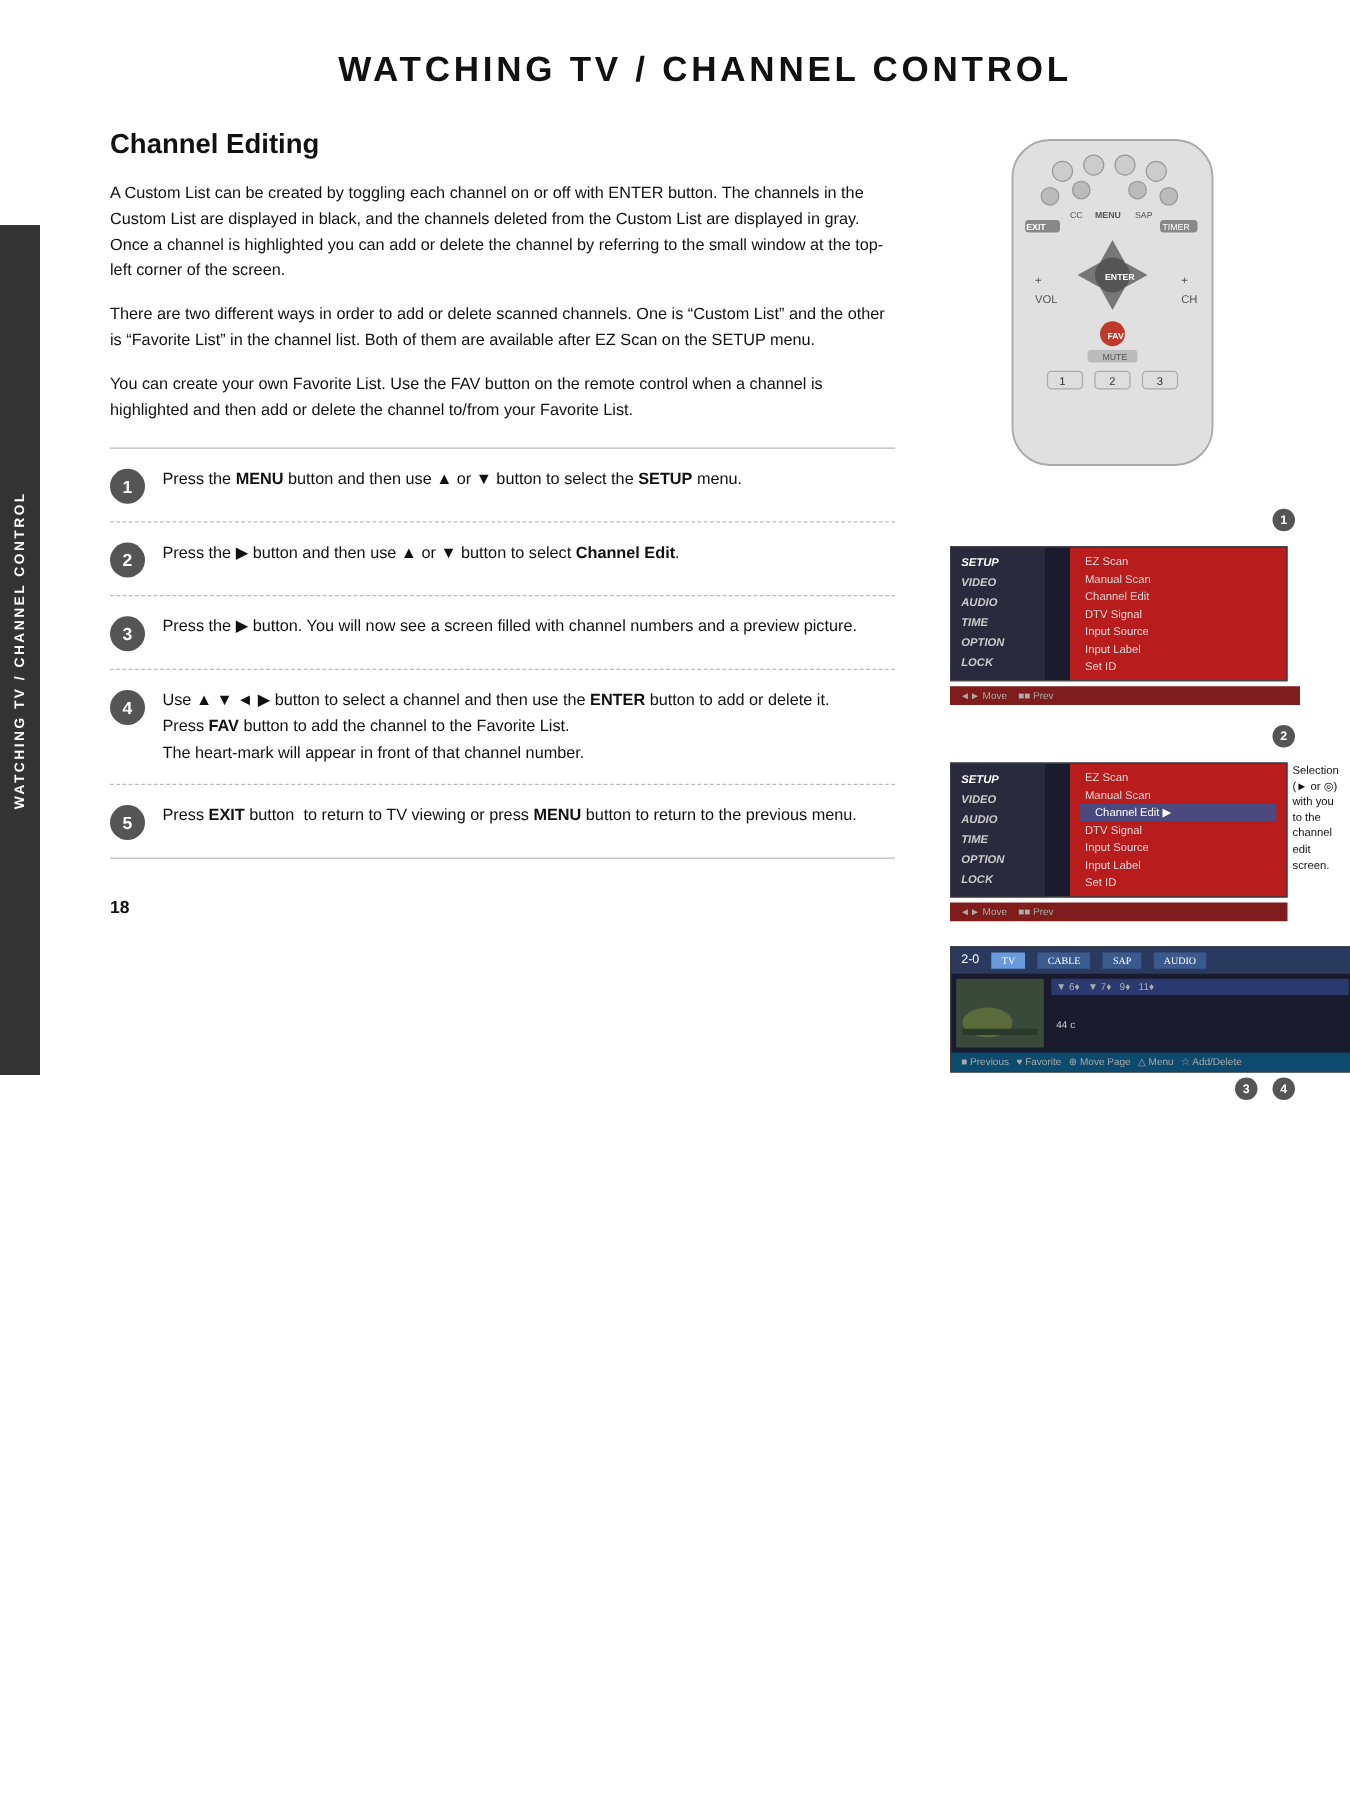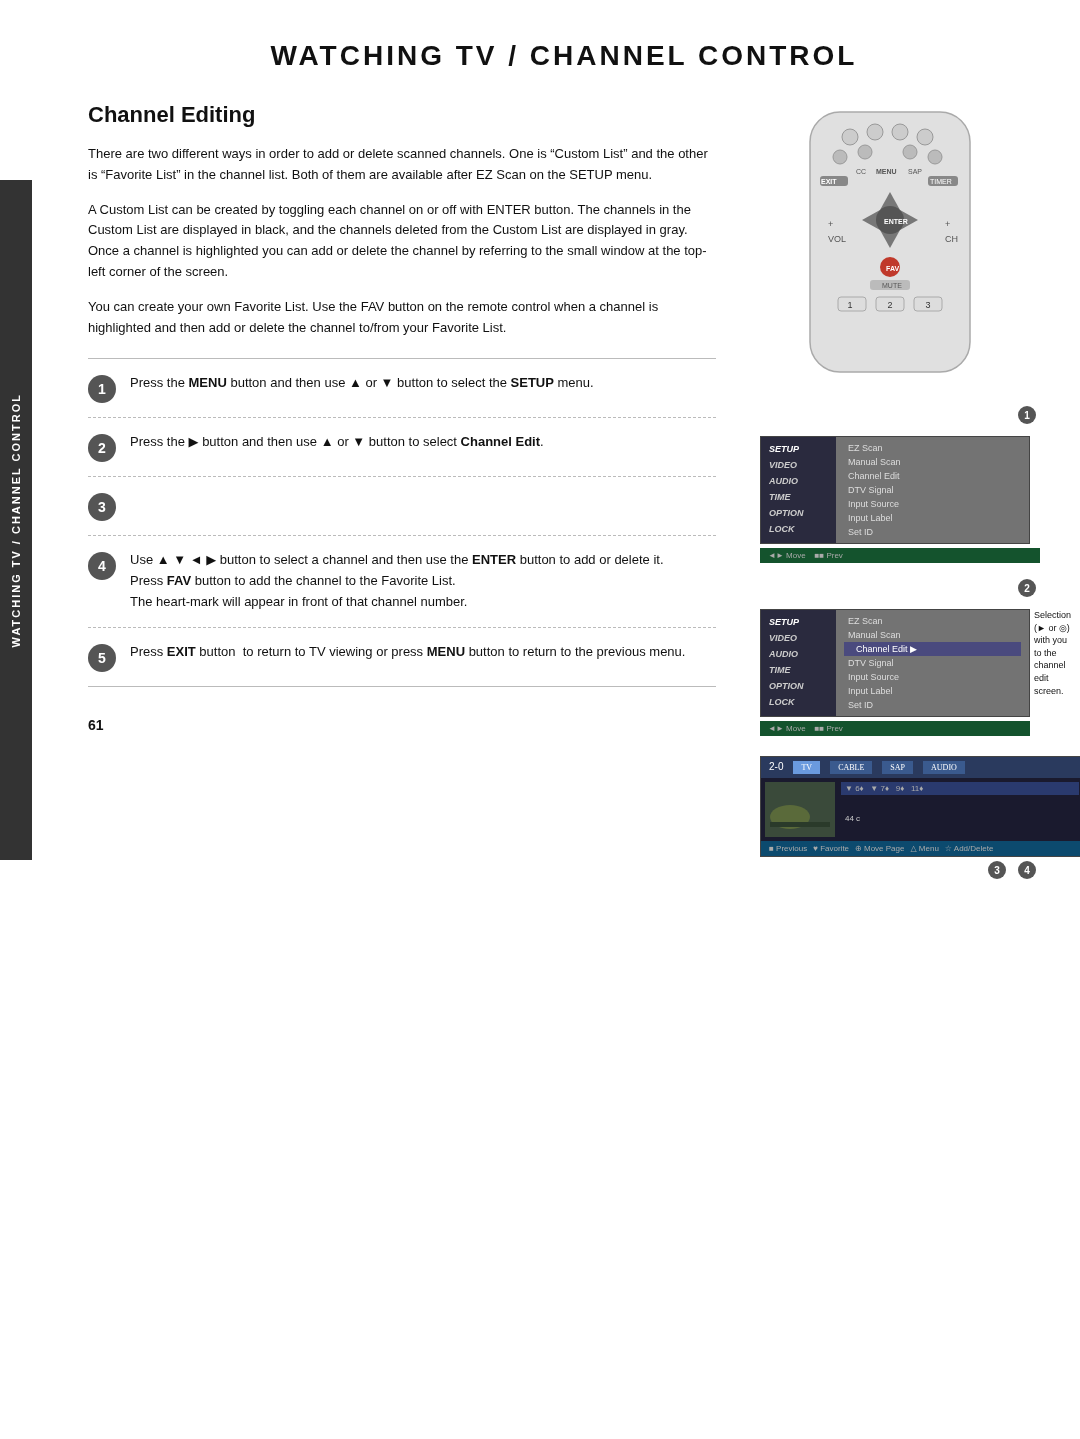--- a/index.html
+++ b/index.html
@@ -174,37 +174,38 @@
       text-transform: uppercase;
     }
 
     .menu-left-item.active {
       color: #fff;
     }
 
     .menu-right {
       flex: 1;
       padding: 4px 8px;
-      background: #737373;
+      background: #b91c1c;
+      margin-left: 20px;
     }
 
     .menu-right-item {
       padding: 2px 4px;
       font-size: 9px;
       color: #ddd;
     }
 
     .menu-right-item.highlighted {
       background: #4a4a7e;
       color: #fff;
       padding-left: 12px;
     }
 
     .menu-footer {
-      background: #14532d;
+      background: #7f1d1d;
       padding: 3px 8px;
       font-size: 8px;
       color: #aaa;
       display: flex;
       gap: 10px;
     }
 
     .menu-note {
       font-size: 9px;
       color: #111;
@@ -324,25 +325,25 @@
 
   <h1 class="page-title">WATCHING TV / CHANNEL CONTROL</h1>
 
   <div class="content-layout">
 
     <div class="left-column">
 
       <h2 class="section-heading">Channel Editing</h2>
 
       <p class="body-paragraph">
+        <span>A Custom List can be created by toggling each channel on or off with ENTER button. The channels in the Custom List are displayed in black, and the channels deleted from the Custom List are displayed in gray. Once a channel is highlighted you can add or delete the channel by referring to the small window at the top-left corner of the screen.</span>
+      </p>
+
+      <p class="body-paragraph">
         <span>There are two different ways in order to add or delete scanned channels. One is “Custom List” and the other is “Favorite List” in the channel list. Both of them are available after EZ Scan on the SETUP menu.</span>
-      </p>
-
-      <p class="body-paragraph">
-        <span>A Custom List can be created by toggling each channel on or off with ENTER button. The channels in the Custom List are displayed in black, and the channels deleted from the Custom List are displayed in gray. Once a channel is highlighted you can add or delete the channel by referring to the small window at the top-left corner of the screen.</span>
       </p>
 
       <p class="body-paragraph">
         <span>You can create your own Favorite List. Use the FAV button on the remote control when a channel is highlighted and then add or delete the channel to/from your Favorite List.</span>
       </p>
 
       <div class="steps-section">
         <hr class="step-divider">
 
         <div class="step-row">
@@ -359,20 +360,23 @@
             <span>2</span>
           </div>
           <div class="step-text">
             Press the ▶ button and then use ▲ or ▼ button to select <strong>Channel Edit</strong>.
           </div>
         </div>
 
         <div class="step-row">
           <div class="step-number">
             <span>3</span>
+          </div>
+          <div class="step-text">
+            Press the ▶ button. You will now see a screen filled with channel numbers and a preview picture.
           </div>
         </div>
 
         <div class="step-row">
           <div class="step-number">
             <span>4</span>
           </div>
           <div class="step-text">
             Use ▲ ▼ ◄ ▶ button to select a channel and then use the <strong>ENTER</strong> button to add or delete it.<br>
             Press <strong>FAV</strong> button to add the channel to the Favorite List.<br>
@@ -384,21 +388,21 @@
           <div class="step-number">
             <span>5</span>
           </div>
           <div class="step-text">
             Press <strong>EXIT</strong> button&nbsp; to return to TV viewing or press <strong>MENU</strong> button to return to the previous menu.
           </div>
         </div>
 
       </div>
 
-      <div class="page-number">61</div>
+      <div class="page-number">18</div>
 
     </div>
 
     <div class="right-column">
 
       <div class="remote-container">
         <svg width="220" height="280" viewBox="0 0 220 280">
 
           <rect x="30" y="10" width="160" height="260" rx="30" fill="#e0e0e0" stroke="#aaa" stroke-width="1.5"></rect>
 

